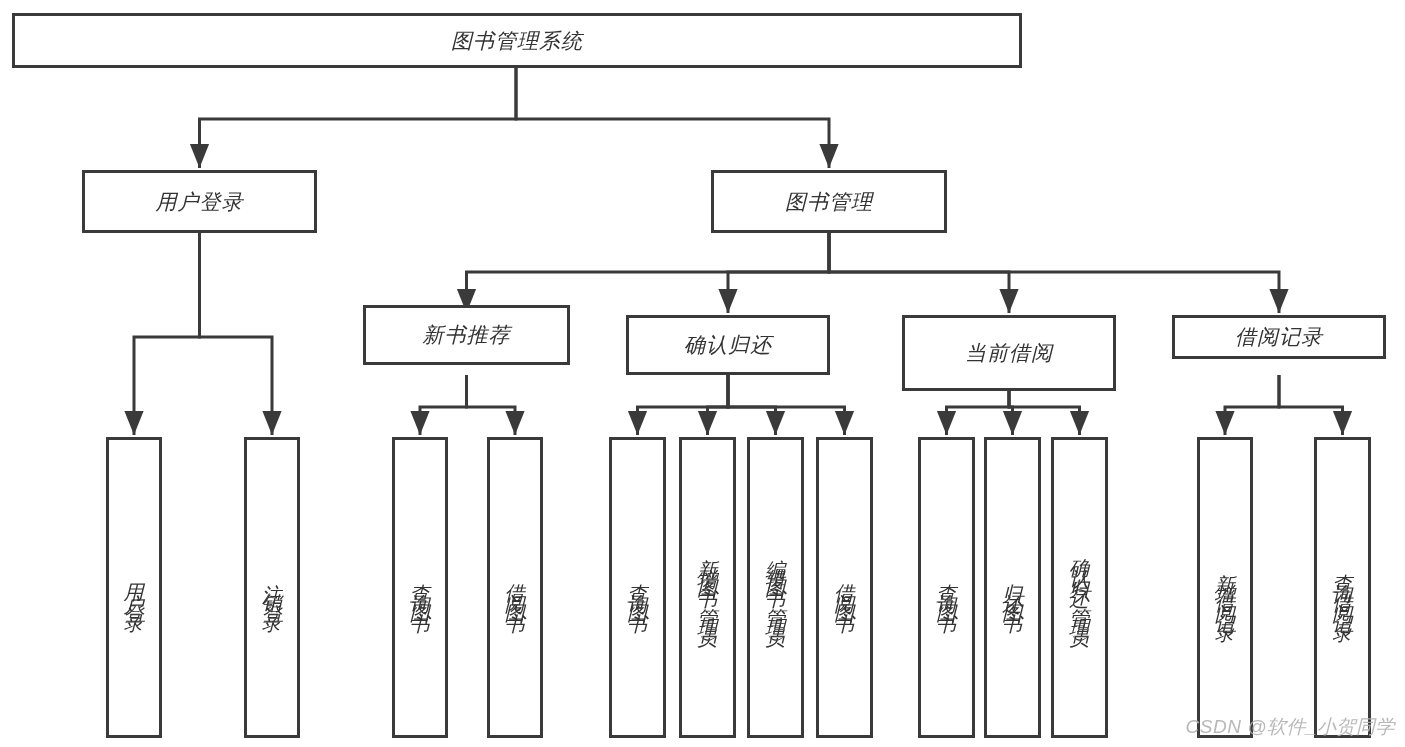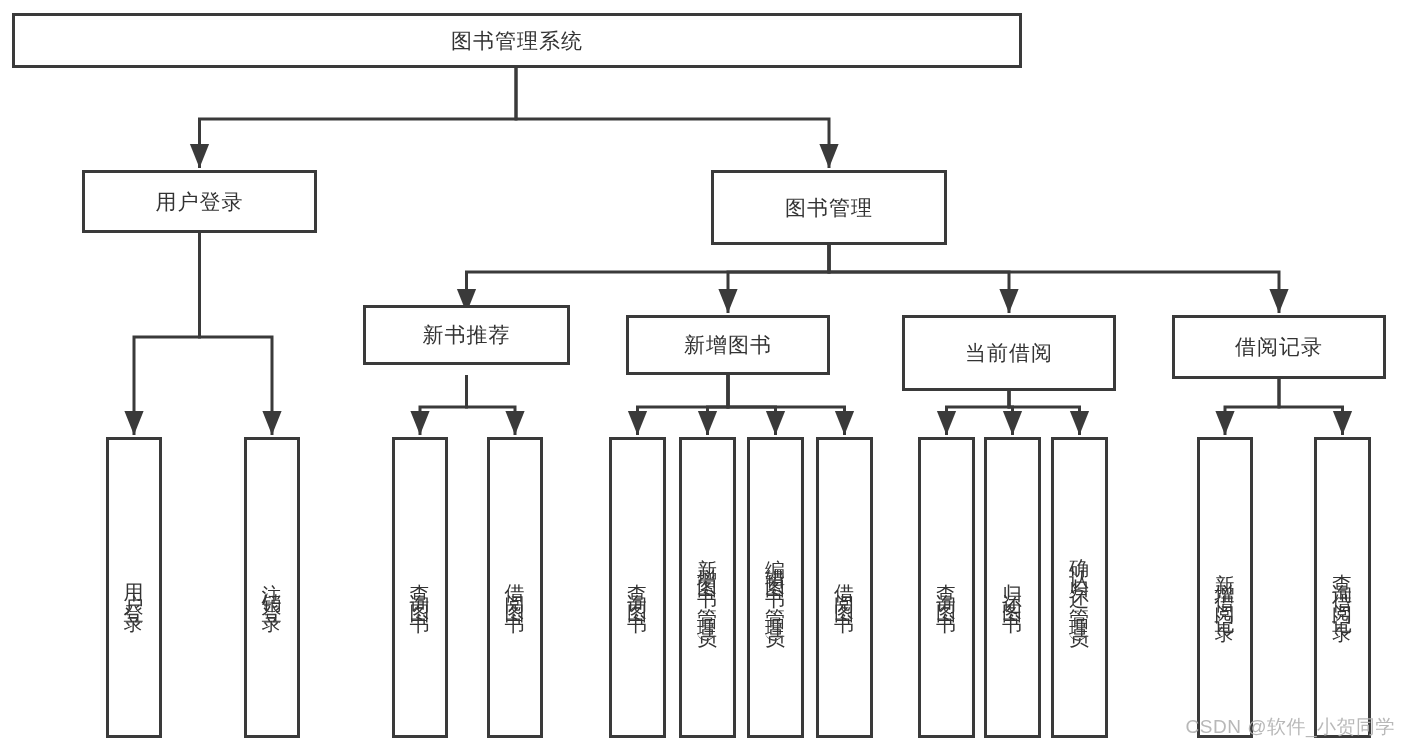--- a/index.html
+++ b/index.html
@@ -3,20 +3,21 @@
 <meta charset="utf-8">
 <style>
   html, body { margin: 0; padding: 0; background: #ffffff; }
   #canvas {
     position: relative;
     width: 1405px;
     height: 747px;
     background: #ffffff;
     font-family: "Liberation Sans", sans-serif;
     overflow: hidden;
+    font-style: italic;
   }
   #connectors {
     position: absolute;
     left: 0; top: 0;
     z-index: 1;
   }
   .box {
     position: absolute;
     box-sizing: border-box;
     border: 3px solid #3a3a3a;
@@ -92,34 +93,34 @@
     </g>
   </svg>
 
   <div class="box" style="left:12px; top:13px; width:1010px; height:55px;">
     <span class="lbl">图书管理系统</span>
   </div>
 
   <div class="box" style="left:82px; top:170px; width:235px; height:63px;">
     <span class="lbl">用户登录</span>
   </div>
-  <div class="box" style="left:711px; top:170px; width:236px; height:75px;">
+  <div class="box" style="left:711px; top:170px; width:236px; height:63px;">
     <span class="lbl">图书管理</span>
   </div>
 
   <div class="box" style="left:363px; top:305px; width:207px; height:60px;">
     <span class="lbl">新书推荐</span>
   </div>
   <div class="box" style="left:626px; top:315px; width:204px; height:60px;">
-    <span class="lbl">新增图书</span>
+    <span class="lbl">确认归还</span>
   </div>
   <div class="box" style="left:902px; top:315px; width:214px; height:76px;">
     <span class="lbl">当前借阅</span>
   </div>
-  <div class="box" style="left:1172px; top:315px; width:214px; height:64px;">
+  <div class="box" style="left:1172px; top:315px; width:214px; height:44px;">
     <span class="lbl">借阅记录</span>
   </div>
 
   <div class="box leaf" style="left:106px; top:437px; width:56px; height:301px;">
     <span class="lbl">用户登录</span>
   </div>
   <div class="box leaf" style="left:244px; top:437px; width:56px; height:301px;">
     <span class="lbl">注销登录</span>
   </div>
 

